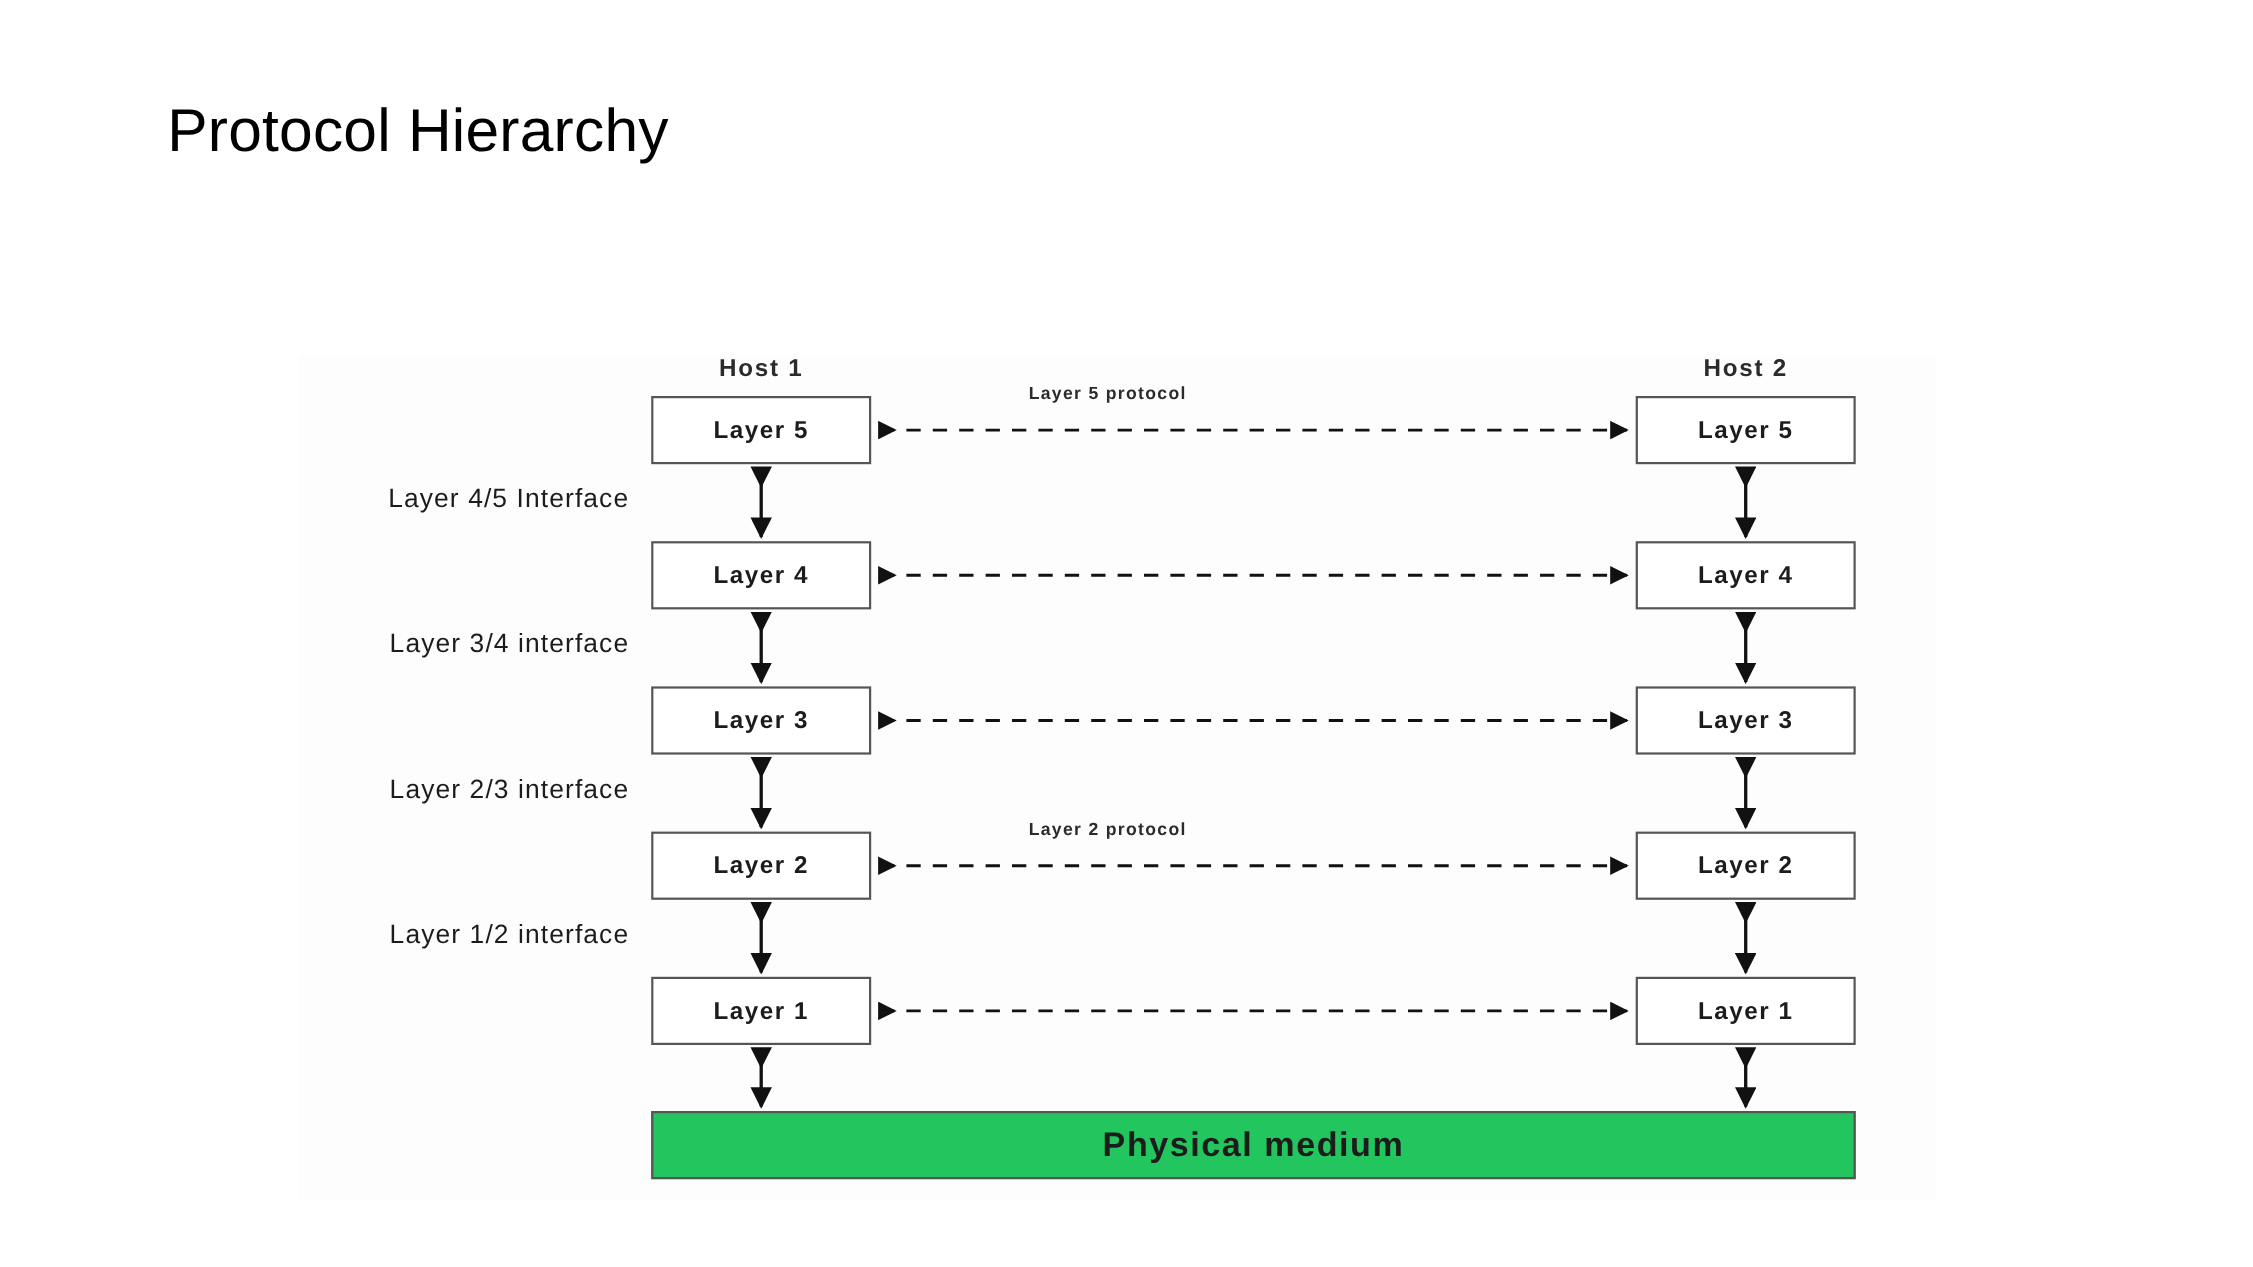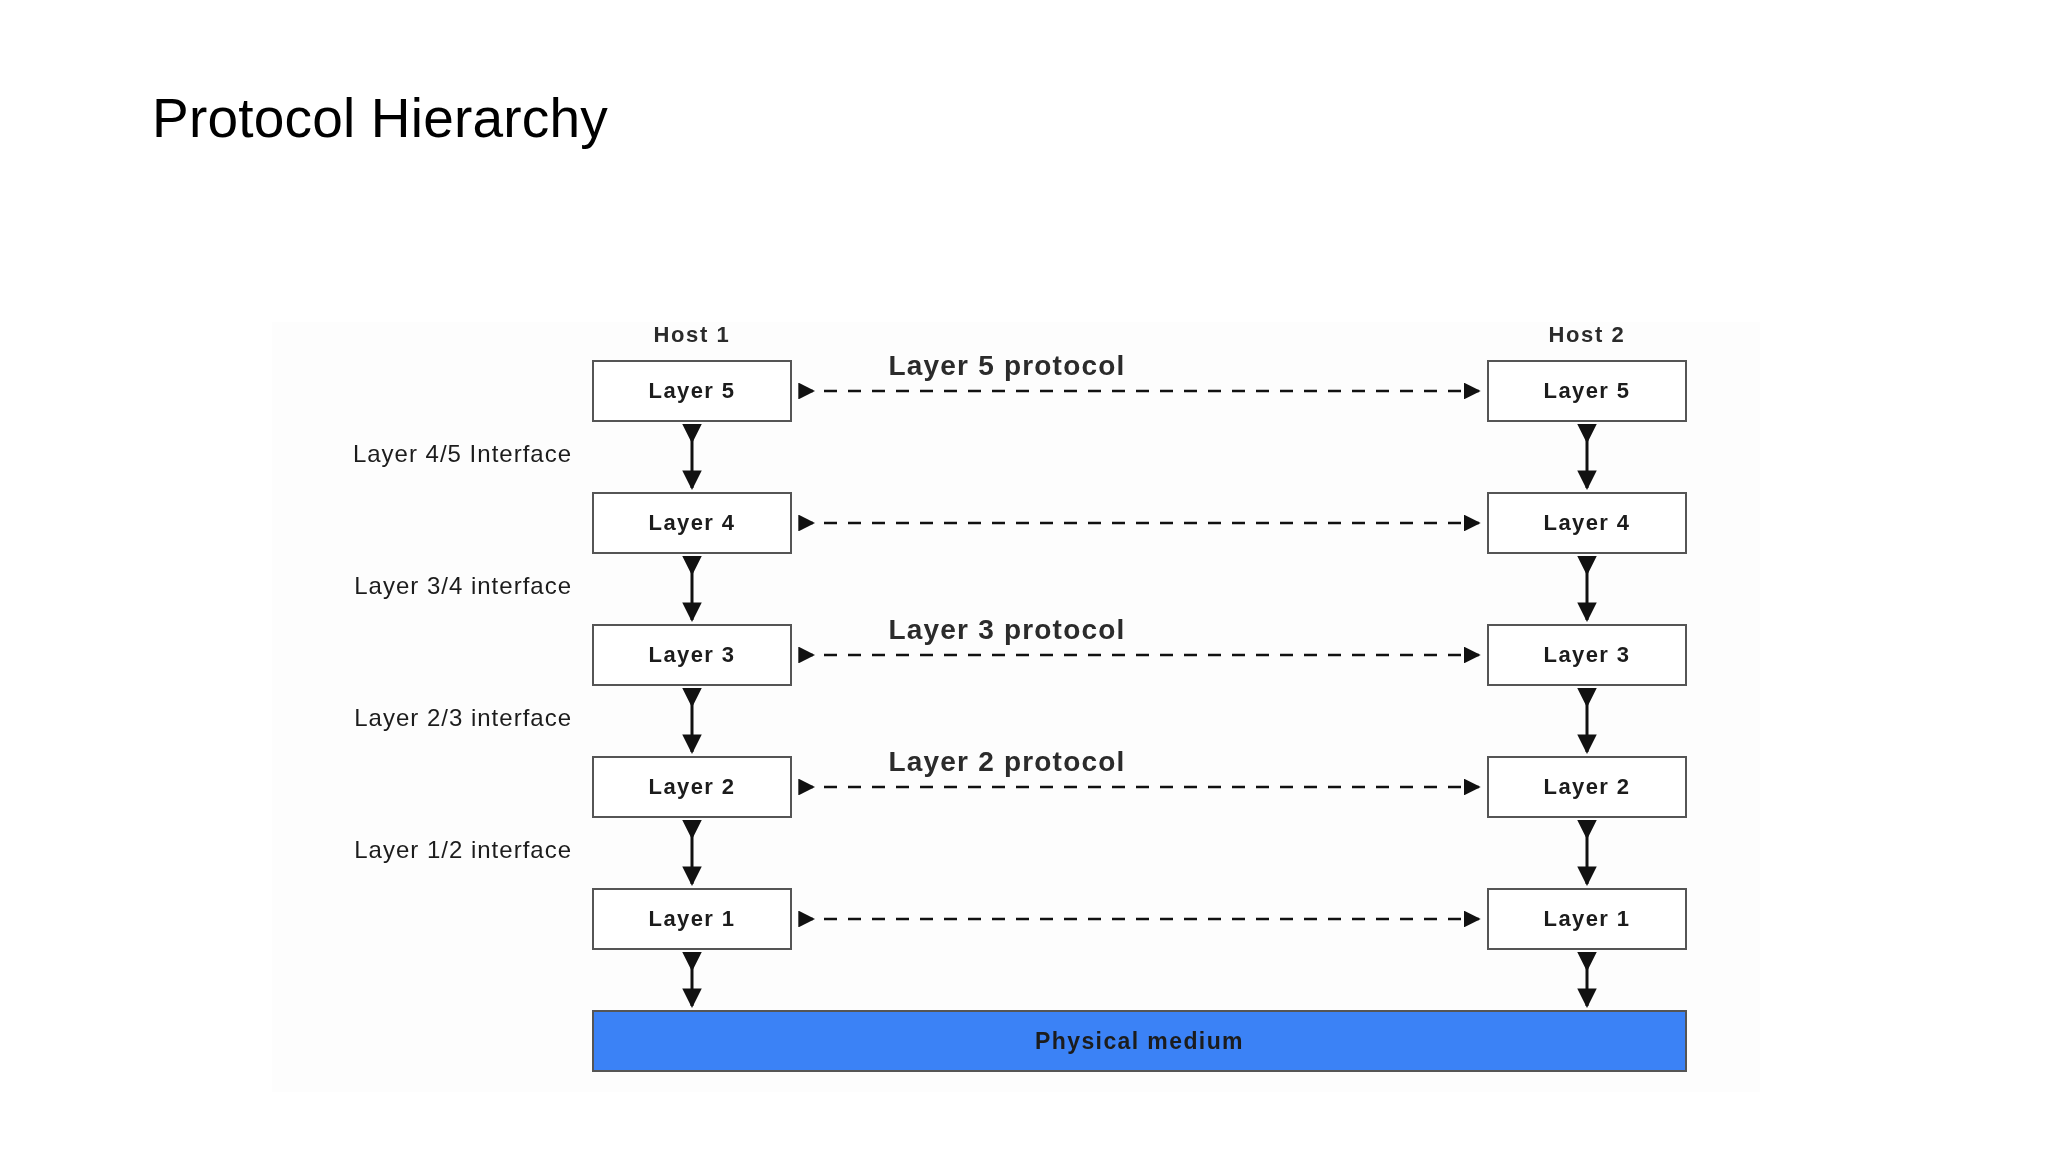--- a/index.html
+++ b/index.html
@@ -83,26 +83,26 @@
   .row-l1 { top: 566px; }
 
   
   .physical-medium {
     position: absolute;
     left: 320px;
     top: 688px;
     width: 1095px;
     height: 62px;
     border: 2px solid #555555;
-    background: #3b82f6;
+    background: #22c55e;
     box-sizing: border-box;
     display: flex;
     align-items: center;
     justify-content: center;
-    font-size: 23px;
+    font-size: 31px;
     font-weight: bold;
     letter-spacing: 1.4px;
     color: #1c1c1c;
   }
 
   
   .interface-label {
     position: absolute;
     font-size: 24px;
     font-weight: normal;
@@ -114,21 +114,21 @@
     left: 0px;
   }
   .if-45 { top: 118px; }
   .if-34 { top: 250px; }
   .if-23 { top: 382px; }
   .if-12 { top: 514px; }
 
   
   .protocol-label {
     position: absolute;
-    font-size: 28px;
+    font-size: 16px;
     font-weight: bold;
     letter-spacing: 1.2px;
     color: #2b2b2b;
     white-space: nowrap;
     text-align: center;
     width: 460px;
     left: 505px;
   }
   .pl-5 { top: 28px; }
   .pl-4 { top: 160px; }
@@ -169,21 +169,20 @@
     <div class="layer-box col-right row-l1">Layer 1</div>
 
     <div class="physical-medium">Physical medium</div>
 
     <div class="interface-label if-45">Layer 4/5 Interface</div>
     <div class="interface-label if-34">Layer 3/4 interface</div>
     <div class="interface-label if-23">Layer 2/3 interface</div>
     <div class="interface-label if-12">Layer 1/2 interface</div>
 
     <div class="protocol-label pl-5">Layer 5 protocol</div>
-    <div class="protocol-label pl-3">Layer 3 protocol</div>
     <div class="protocol-label pl-2">Layer 2 protocol</div>
 
     <svg class="connectors" viewBox="0 0 1488 770">
       <defs>
         <marker id="arrowL" viewBox="0 0 10 10" refX="9" refY="5" markerWidth="6.5" markerHeight="6.5" orient="auto-start-reverse">
           <path d="M 10 0 L 0 5 L 10 10 z" fill="#111111"></path>
         </marker>
         <marker id="arrowR" viewBox="0 0 10 10" refX="9" refY="5" markerWidth="6.5" markerHeight="6.5" orient="auto">
           <path d="M 0 0 L 10 5 L 0 10 z" fill="#111111"></path>
         </marker>

